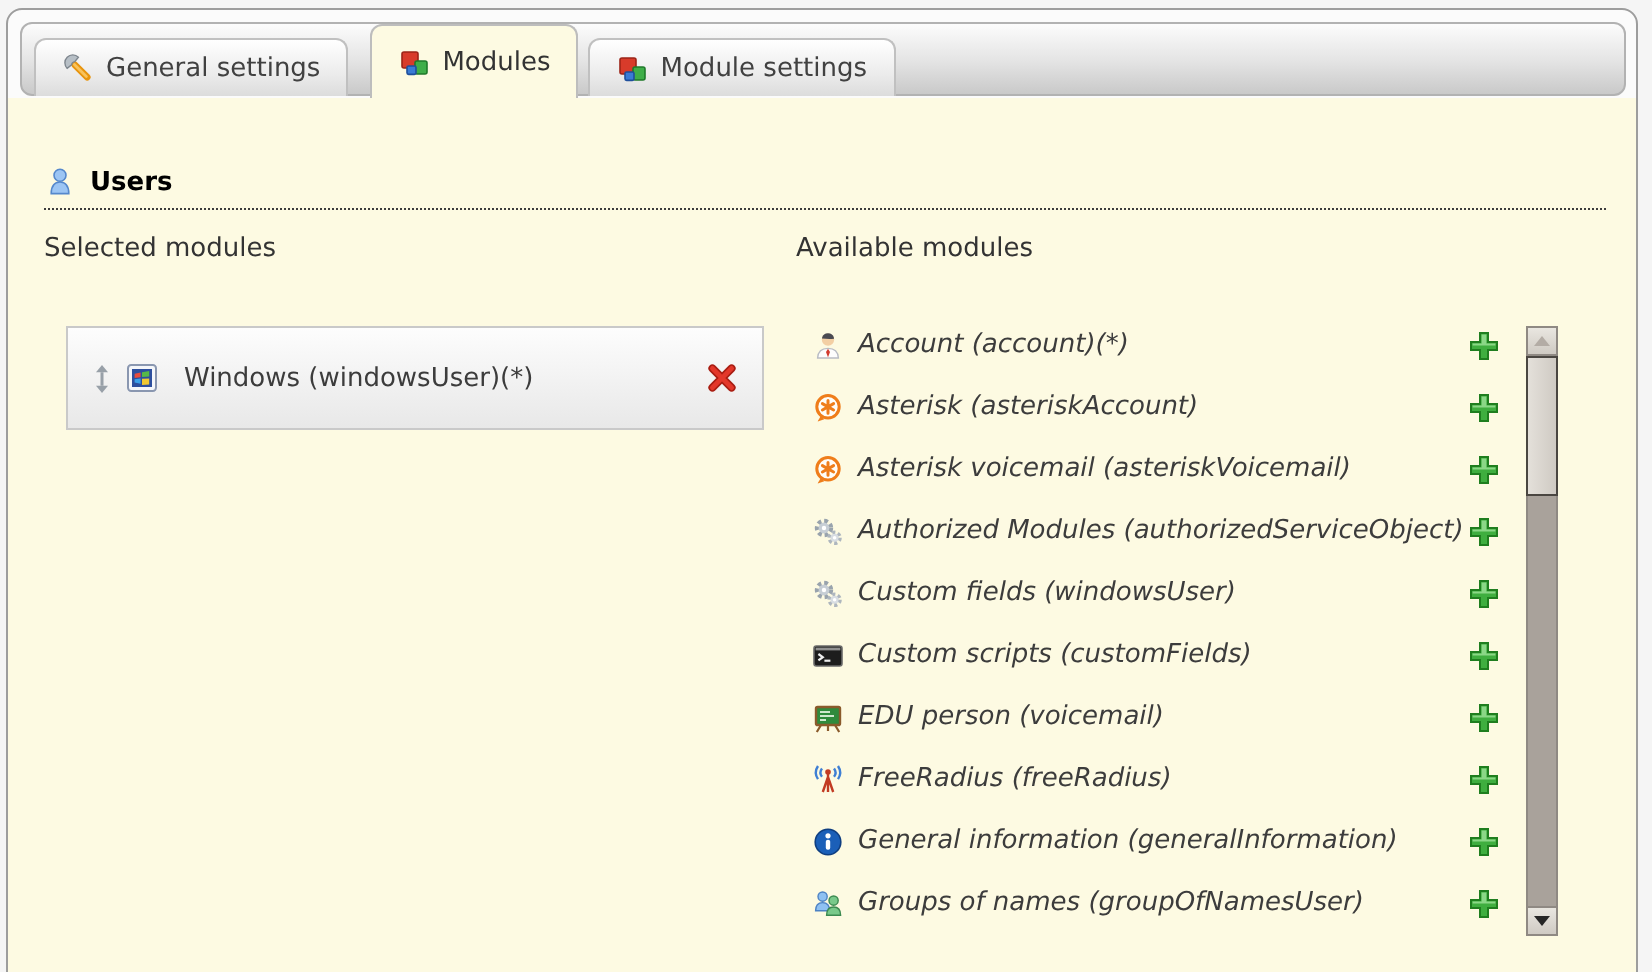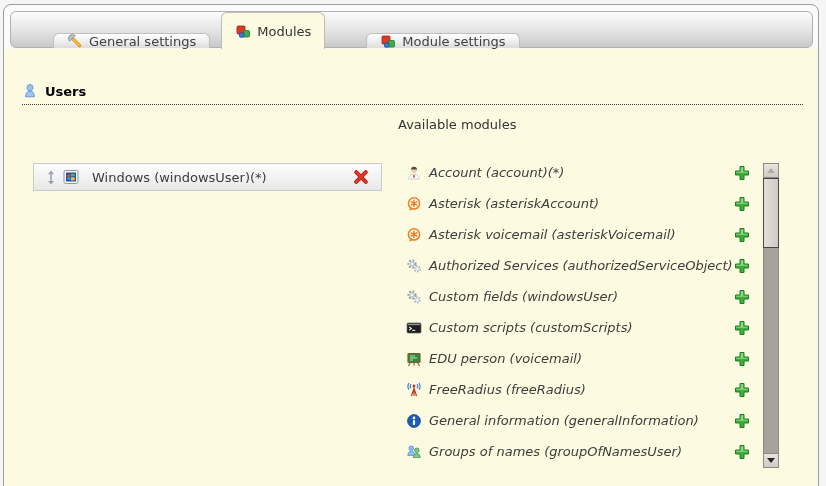--- a/index.html
+++ b/index.html
@@ -23,26 +23,26 @@
   
   .tabs-nav {
     position: absolute; left: 6px; top: 6px; width: 803px; height: 37px;
     background: linear-gradient(#fcfcfc, #e3e3e3 55%, #c9c9c9);
     border: 1px solid #b2b2b2; border-radius: 6px;
     display: flex; align-items: flex-end; padding-left: 6px;
     z-index: 2;
   }
   .tab {
     display: flex; align-items: center; gap: 6px;
-    height: 15px; margin-right: 5px; margin-bottom: -1px;
+    height: 29px; margin-right: 5px; margin-bottom: -1px;
     padding: 0 13px;
     background: linear-gradient(#ffffff, #ececec 60%, #dcdcdc);
     border: 1px solid #c0c0c0; border-bottom: none;
     border-radius: 6px 6px 0 0;
-    color: #414141; white-space: nowrap; cursor: pointer; margin-left: 36px;
+    color: #414141; white-space: nowrap; cursor: pointer;
   }
   .tab.active {
     height: 37px; margin-bottom: -2px; margin-left: 6px;
     background: var(--content-bg, #fdfae2);
     border-color: #bdbdbd; z-index: 3; position: relative;
     color: #333;
     margin-top: 22px;
   }
   
   .section-head {
@@ -52,21 +52,21 @@
     z-index: 2;
   }
   .section-head .title { font-weight: bold; color: #000; text-align: center; }
   
   .col-label { position: absolute; top: 112px; color: #333; z-index: 2; }
   .col-label.sel { left: 18px; }
   .col-label.avail { left: 394px; }
   
   .selected-list { position: absolute; left: 29px; top: 158px; width: 349px; z-index: 2; }
   .selected-row {
-    height: 28px; width: 100%;
+    height: 52px; width: 100%;
     background: linear-gradient(#fdfdfd, #e8e8e8);
     border: 1px solid #c9c9c9;
     display: flex; align-items: center;
     padding: 0 12px;
   }
   .selected-row .drag { width: 10px; height: 15px; margin-right: 7px; cursor: grab; }
   .selected-row .mod-icon { margin-right: 13px; }
   .selected-row .name { color: #3c3c3c; }
   .selected-row .spacer { flex: 1; }
   
@@ -142,20 +142,21 @@
   <div class="section-head">
     <span class="icon">
         <svg viewBox="0 0 16 16">
           <circle cx="8" cy="4.6" r="3" fill="#9cc5f4" stroke="#5588cc" stroke-width="0.8"></circle>
           <path d="M3.6 13.8 C3.6 9.9 5.5 8 8 8 C10.5 8 12.4 9.9 12.4 13.8 Z" fill="#9cc5f4" stroke="#5588cc" stroke-width="0.8"></path>
         </svg>
       </span>
     <span class="title">Users</span>
   </div>
 
+  <div class="col-label sel">Selected modules</div>
   <div class="col-label avail">Available modules</div>
 
   <div class="selected-list">
       <div class="selected-row">
         <span class="icon drag">
           <svg viewBox="0 0 10 16">
             <path d="M5 0.5 L8.2 4.4 L1.8 4.4 Z" fill="#98a0a8"></path>
             <path d="M5 15.5 L8.2 11.6 L1.8 11.6 Z" fill="#98a0a8"></path>
             <rect x="4.2" y="4.4" width="1.6" height="7.2" fill="#98a0a8"></rect>
           </svg>
@@ -235,21 +236,21 @@
         <span class="icon mod-icon">
           <svg viewBox="0 0 16 16">
             <circle cx="6" cy="6" r="3.4" fill="none" stroke="#99a3ad" stroke-width="2.4" stroke-dasharray="1.8 1.4"></circle>
             <circle cx="6" cy="6" r="2.7" fill="#c7ced5"></circle>
             <circle cx="6" cy="6" r="1.1" fill="#fff"></circle>
             <circle cx="11.3" cy="10.9" r="2.6" fill="none" stroke="#aeb6be" stroke-width="2" stroke-dasharray="1.5 1.2"></circle>
             <circle cx="11.3" cy="10.9" r="2" fill="#d8dde2"></circle>
             <circle cx="11.3" cy="10.9" r="0.9" fill="#fff"></circle>
           </svg>
         </span>
-        <span class="name">Authorized Services (authorizedServiceObject)</span>
+        <span class="name">Authorized Modules (authorizedServiceObject)</span>
         <span class="icon add-btn">
           <svg viewBox="0 0 16 16">
             <path d="M6 1.5 H10 V6 H14.5 V10 H10 V14.5 H6 V10 H1.5 V6 H6 Z" fill="#3fae3f" stroke="#1f7e1f" stroke-width="1"></path>
             <path d="M6.8 2.3 H9.2 V6.8 H13.7 V7.8 H2.3 V6.8 H6.8 Z" fill="#93dc8f" opacity="0.9"></path>
           </svg>
         </span>
       </div>
       <div class="avail-row">
         <span class="icon mod-icon">
           <svg viewBox="0 0 16 16">
@@ -271,21 +272,21 @@
       </div>
       <div class="avail-row">
         <span class="icon mod-icon">
           <svg viewBox="0 0 16 16">
             <rect x="1" y="3" width="14" height="10" rx="1.2" fill="#1d1d1d" stroke="#6a6a6a" stroke-width="0.8"></rect>
             <rect x="1.8" y="3.8" width="12.4" height="1.4" fill="#8f8f8f"></rect>
             <path d="M3.2 7 L5.4 8.6 L3.2 10.2" stroke="#eeeeee" stroke-width="1.1" fill="none"></path>
             <rect x="6.2" y="9.8" width="3" height="1.1" fill="#eeeeee"></rect>
           </svg>
         </span>
-        <span class="name">Custom scripts (customScripts)</span>
+        <span class="name">Custom scripts (customFields)</span>
         <span class="icon add-btn">
           <svg viewBox="0 0 16 16">
             <path d="M6 1.5 H10 V6 H14.5 V10 H10 V14.5 H6 V10 H1.5 V6 H6 Z" fill="#3fae3f" stroke="#1f7e1f" stroke-width="1"></path>
             <path d="M6.8 2.3 H9.2 V6.8 H13.7 V7.8 H2.3 V6.8 H6.8 Z" fill="#93dc8f" opacity="0.9"></path>
           </svg>
         </span>
       </div>
       <div class="avail-row">
         <span class="icon mod-icon">
           <svg viewBox="0 0 16 16">

